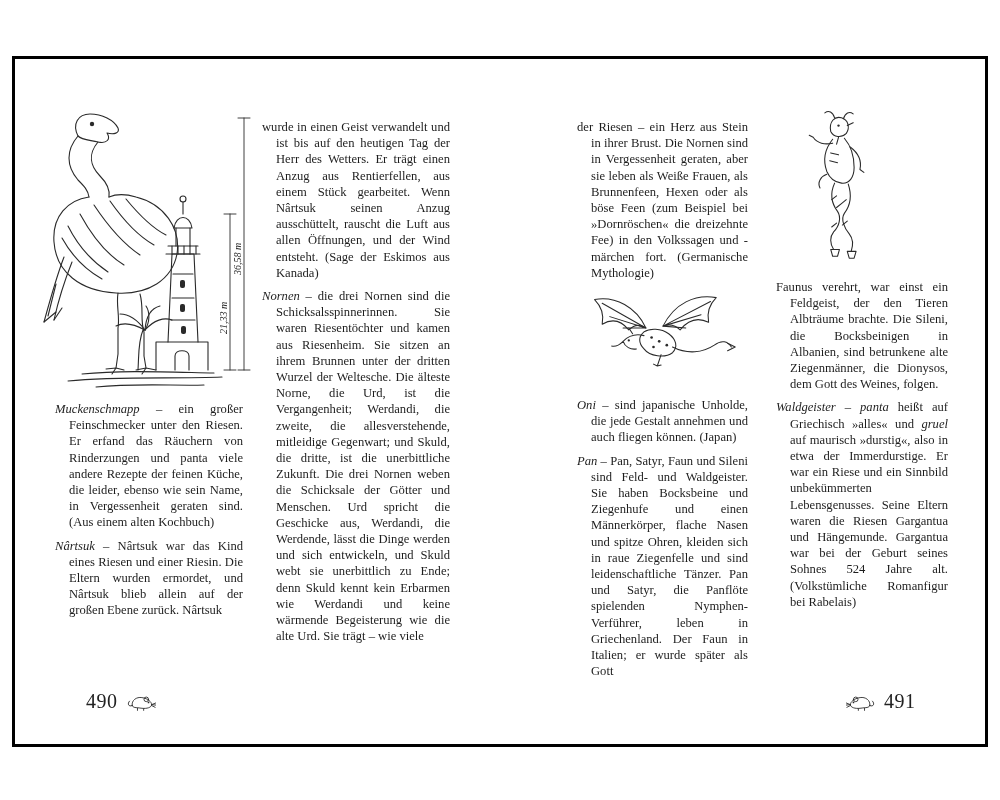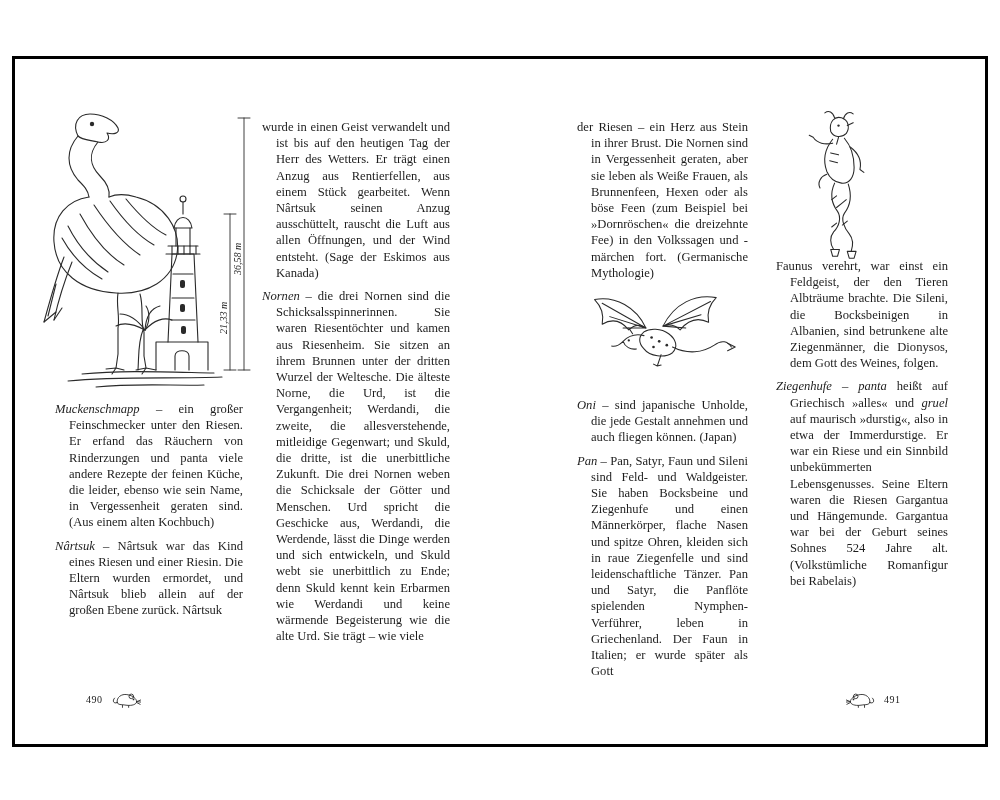--- a/index.html
+++ b/index.html
@@ -12,28 +12,28 @@
     border:3px solid #000; box-sizing:border-box; background:#fff;
   }
   .abs { position:absolute; }
   .col {
     position:absolute; text-align:justify; font-size:12.6px; line-height:16.2px;
     hyphens:auto; -webkit-hyphens:auto;
   }
   .col1 { left:55px;  top:401px; width:188px; }
   .col2 { left:262px; top:119px; width:188px; }
   .col3 { left:577px; top:119px; width:171px; }
-  .col4 { left:776px; top:258px; width:172px; }
+  .col4 { left:776px; top:279px; width:172px; }
   .entry { margin:0 0 7px 0; padding-left:14px; text-indent:-14px; }
   .lead { font-style:italic; }
   .figure { margin:6px 0 9px 0; padding-left:0; text-indent:0; text-align:center; }
   .figure svg, .pagenum svg { position:static; display:inline-block; vertical-align:middle; }
   .pagenum {
     position:absolute; display:flex; align-items:center; gap:8px;
-    font-size:10px; letter-spacing:0.5px; color:#222;
+    font-size:20px; letter-spacing:0.5px; color:#222;
   }
   .pagenum.left  { left:86px;  top:690px; }
   .pagenum.right { left:846px; top:690px; }
   svg { stroke-linecap:round; stroke-linejoin:round; }
   svg text.measure {
     font-family:"Liberation Serif", serif; font-size:10px; font-style:italic;
     fill:#2a2a2a; stroke:none;
   }
 </style>
 </head>
@@ -158,21 +158,21 @@
     </svg>
   </div>
   <p class="entry"><i class="lead">Oni</i>
     <span>– sind japanische Unholde, die jede Gestalt annehmen und auch fliegen können. (Japan)</span></p>
   <p class="entry"><i class="lead">Pan</i>
     <span>– Pan, Satyr, Faun und Sileni sind Feld- und Waldgeister. Sie haben Bocksbeine und Ziegenhufe und einen Männerkörper, flache Nasen und spitze Ohren, kleiden sich in raue Ziegenfelle und sind leidenschaftliche Tänzer. Pan und Satyr, die Panflöte spielenden Nymphen-Verführer, leben in Griechenland. Der Faun in Italien; er wurde später als Gott</span></p>
 </div>
 
 <div class="col col4">
   <p class="entry"><span>Faunus verehrt, war einst ein Feldgeist, der den Tieren Albträume brachte. Die Sileni, die Bocksbeinigen in Albanien, sind betrunkene alte Ziegenmänner, die Dionysos, dem Gott des Weines, folgen.</span></p>
-  <p class="entry"><i class="lead">Ziegenhufe</i>
+  <p class="entry"><i class="lead">Waldgeister</i>
     <span>– </span><i>panta</i><span> heißt auf Griechisch »alles« und </span><i>gruel</i><span> auf maurisch »durstig«, also in etwa der Immerdurstige. Er war ein Riese und ein Sinnbild unbekümmerten Lebensgenusses. Seine Eltern waren die Riesen Gargantua und Hängemunde. Gargantua war bei der Geburt seines Sohnes 524 Jahre alt. (Volkstümliche Romanfigur bei Rabelais)</span></p>
 </div>
 
 <div class="pagenum left">
   <span>490</span>
   <svg width="30" height="18" viewBox="0 0 34 20">
     <g fill="none" stroke="#2a2a2a" stroke-width="1">
       <path d="M7,14 C6,8 12,4 18,5 C25,6 29,10 29,13 C29,16 24,18 17,17 C11,16 8,17 7,14 Z"></path>
       <circle cx="23" cy="7" r="2.6"></circle>
       <circle cx="25.5" cy="10.5" r="1" fill="#2a2a2a" stroke="none"></circle>

